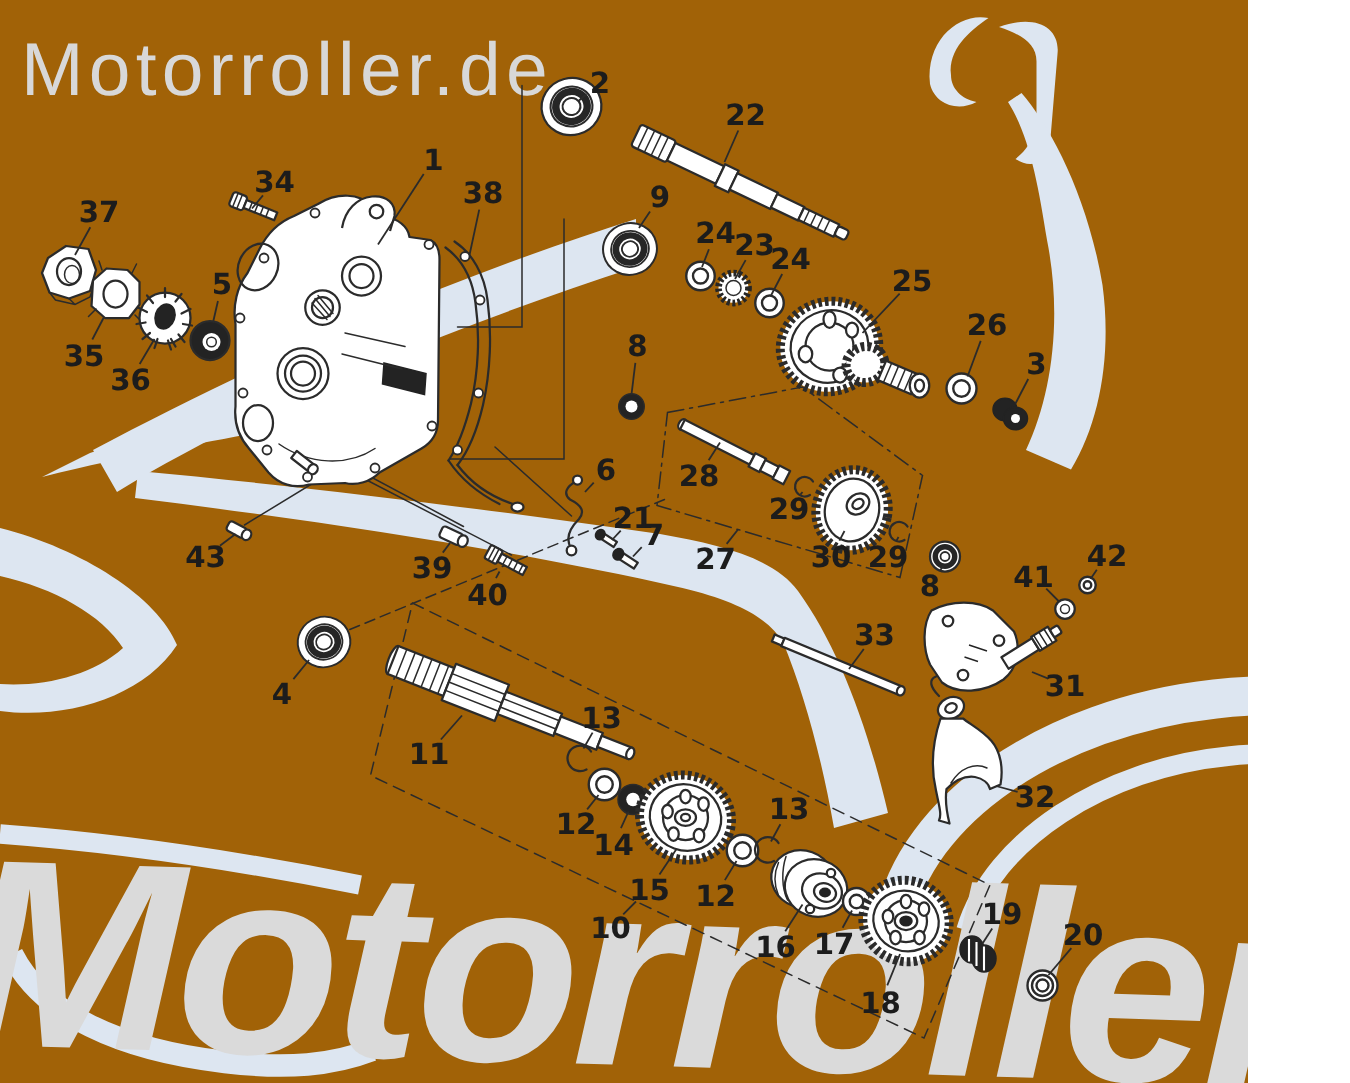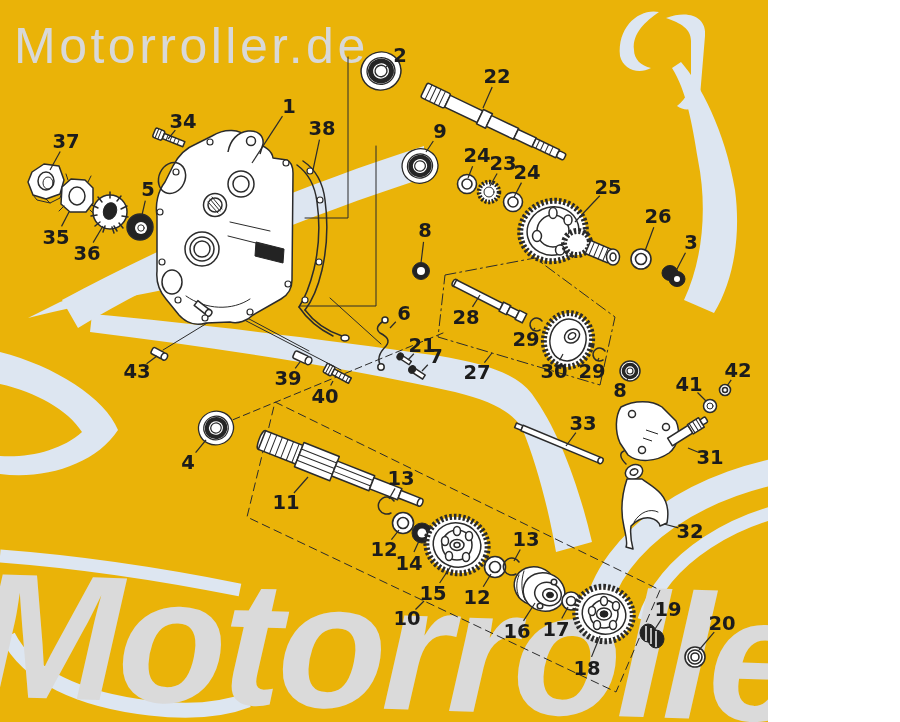--- a/index.html
+++ b/index.html
@@ -1,16 +1,16 @@
 <!DOCTYPE html>
 <html><head>
 <meta charset="utf-8">
 <style>
   html,body{margin:0;padding:0;background:#fff;}
-  .stage{position:relative;width:768px;height:722px;background:#eab308;overflow:hidden;
+  .stage{position:relative;width:832px;height:722px;background:#a16207;overflow:hidden;
          font-family:"Liberation Sans",sans-serif;}
   svg{display:block}
   .ln{stroke:#2b2b2b;fill:none;stroke-width:1.5;stroke-linecap:round;stroke-linejoin:round}
   .thin{stroke:#2b2b2b;fill:none;stroke-width:1;stroke-linecap:round}
   .wf{fill:#ffffff;stroke:#2b2b2b;stroke-width:1.5;stroke-linejoin:round}
   .dk{fill:#232323;stroke:#232323;stroke-width:1}
   .teeth{fill:#ffffff;stroke:#2b2b2b;stroke-width:6;stroke-dasharray:2.5 2}
   .wash{fill:#ffffff;stroke:#2b2b2b;stroke-width:1.6}
   .callout{font-family:"DejaVu Sans","Liberation Sans",sans-serif;font-size:19.5px;font-weight:600;fill:#1c1c1c}
   .leader{stroke:#2b2b2b;stroke-width:1.2;fill:none}

